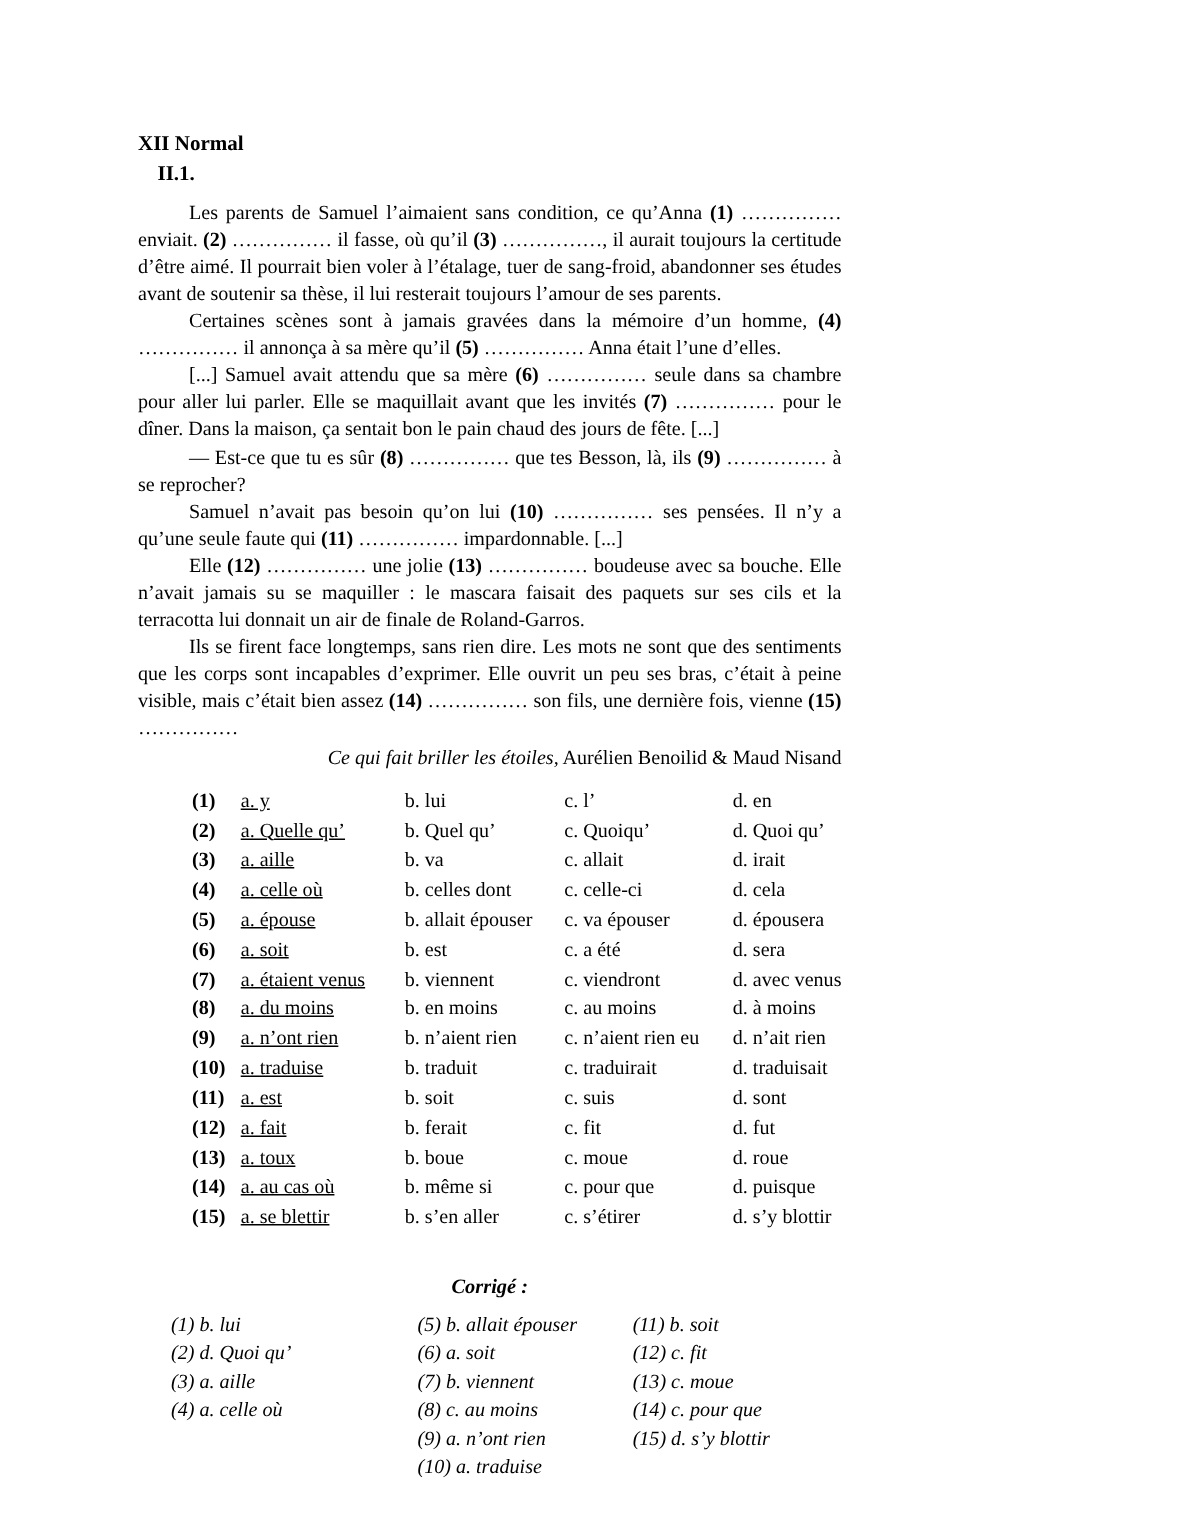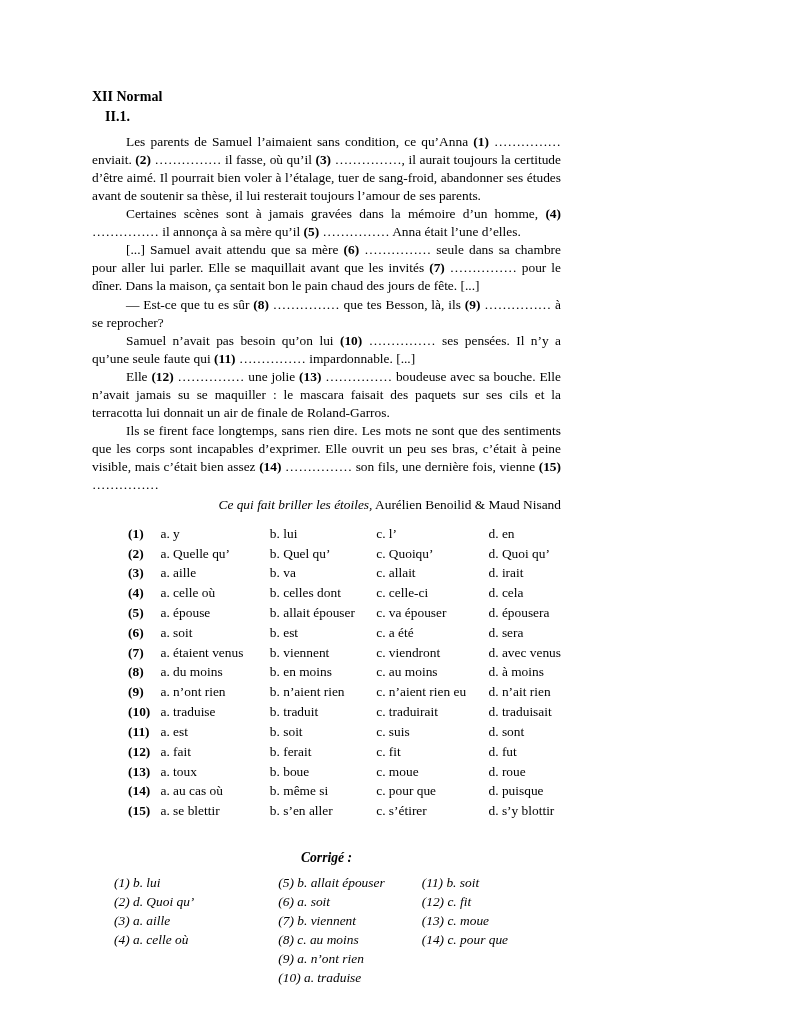--- a/index.html
+++ b/index.html
@@ -60,21 +60,21 @@
   .qtable td {
     padding: 1px 0 1px 0;
     vertical-align: top;
     white-space: nowrap;
   }
   .qnum {
     font-weight: bold;
     width: 52px;
     padding-left: 36px !important;
   }
-  .opt-a { width: 160px; }
+  .opt-a { width: 160px; text-decoration: underline; }
   .opt-b { width: 147px; }
   .opt-c { width: 155px; margin-left: 34px; }
   .opt-d { width: auto; }
 
   .corrige-head {
     font-weight: bold;
     font-style: italic;
     margin: 28px 0 6px 0;
     font-size: 13.6px;
     text-align: center;
@@ -235,16 +235,17 @@
       <div>(7) b. viennent</div>
       <div>(8) c. au moins</div>
       <div>(9) a. n’ont rien</div>
       <div>(10) a. traduise</div>
     </div>
     <div class="ccol ccol3">
       <div>(11) b. soit</div>
       <div>(12) c. fit</div>
       <div>(13) c. moue</div>
       <div>(14) c. pour que</div>
+      <div>(15) d. s’y blottir</div>
     </div>
   </div>
 
 </div>
 
 </body></html>

